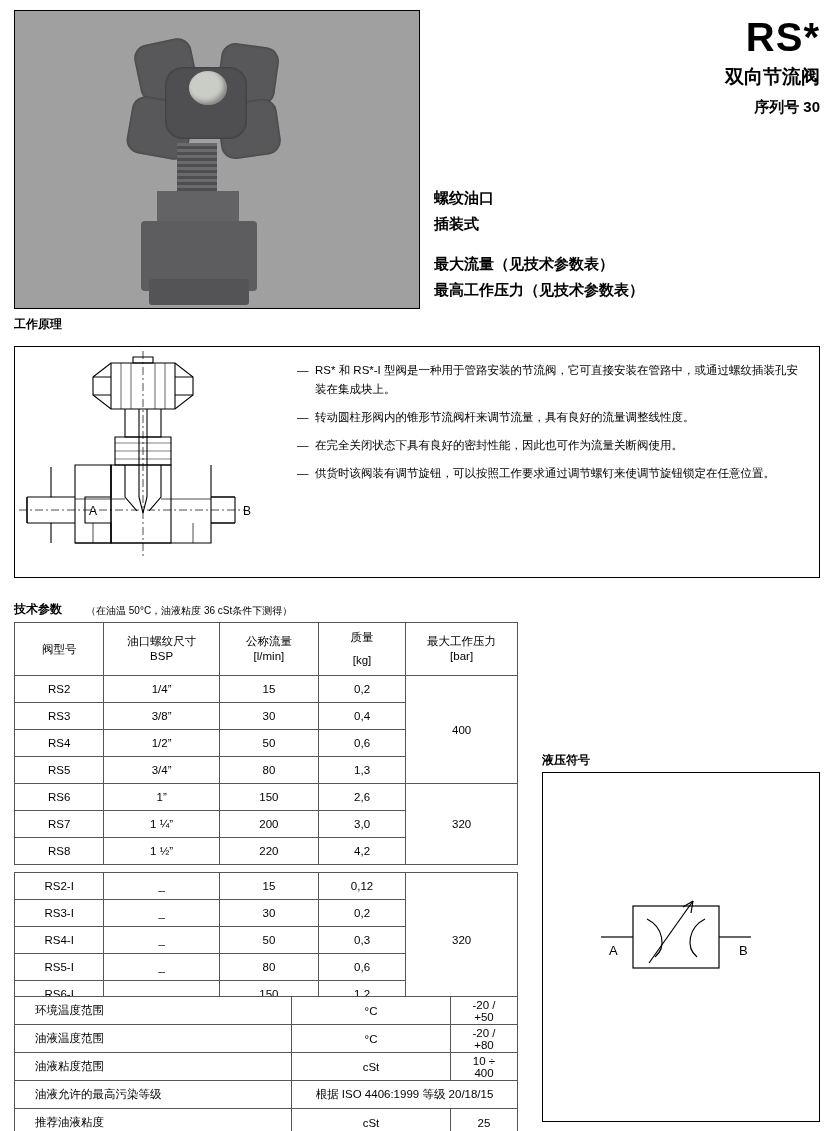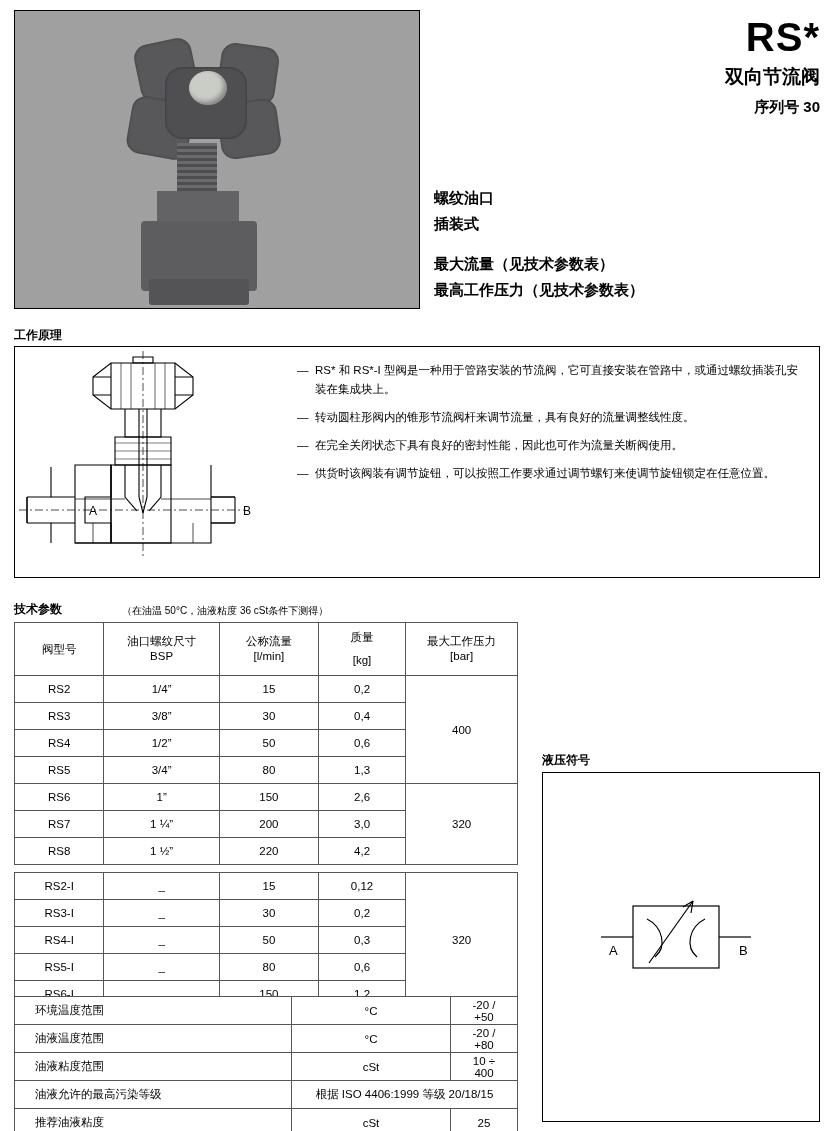--- a/index.html
+++ b/index.html
@@ -29,31 +29,31 @@
   .rs-title{font-size:40px;font-weight:bold;letter-spacing:1px;line-height:42px;}
   .rs-sub{font-size:19px;font-weight:bold;margin-top:6px;}
   .rs-serial{font-size:15px;font-weight:bold;margin-top:8px;}
 
   .hdr-text{position:absolute;left:434px;top:185px;}
   .hdr-text .l1{font-size:15px;font-weight:bold;line-height:26px;}
   .hdr-text .blk{margin-top:14px;font-size:15px;font-weight:bold;line-height:26px;}
 
   
   .sec-label{position:absolute;font-size:12px;font-weight:bold;}
-  #lbl-principle{left:14px;top:327px;}
+  #lbl-principle{left:14px;top:316px;}
   .principle-box{position:absolute;left:14px;top:346px;width:804px;height:230px;border:1px solid #000;background:#fff;}
   .pr-draw{position:absolute;left:0;top:0;width:268px;height:228px;}
   .pr-bullets{position:absolute;left:282px;top:14px;width:510px;font-size:11.5px;line-height:19px;}
   .pb{display:flex;margin-bottom:9px;}
   .pb .dash{width:18px;flex:0 0 18px;}
   .pb .txt{flex:1;}
 
   
   #lbl-tech{left:14px;top:601px;}
-  .tech-note{position:absolute;left:86px;top:604px;font-size:10px;margin-left:36px;}
+  .tech-note{position:absolute;left:86px;top:604px;font-size:10px;}
 
   table{border-collapse:collapse;}
   .t-main{position:absolute;left:14px;top:622px;width:504px;font-size:11.5px;background:#fff;}
   .t-main td,.t-main th{border:1px solid #555;text-align:center;height:26px;padding:0 2px;font-weight:normal;}
   .t-main th{height:52px;vertical-align:middle;font-weight:normal;}
   .t-main .c0{width:88px;}
   .t-main .c1{width:116px;}
   .t-main .c2{width:98px;}
   .t-main .c3{width:86px;border-radius:8px;}
   .t-main .c4{width:112px;}

